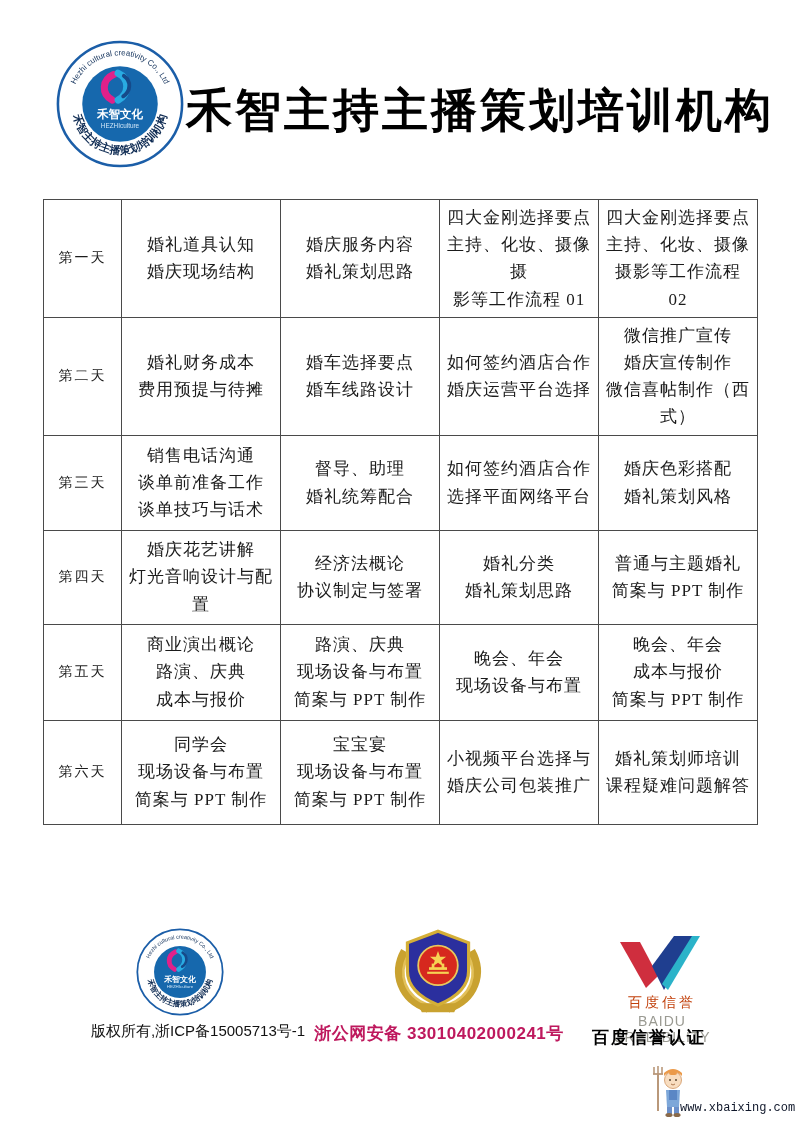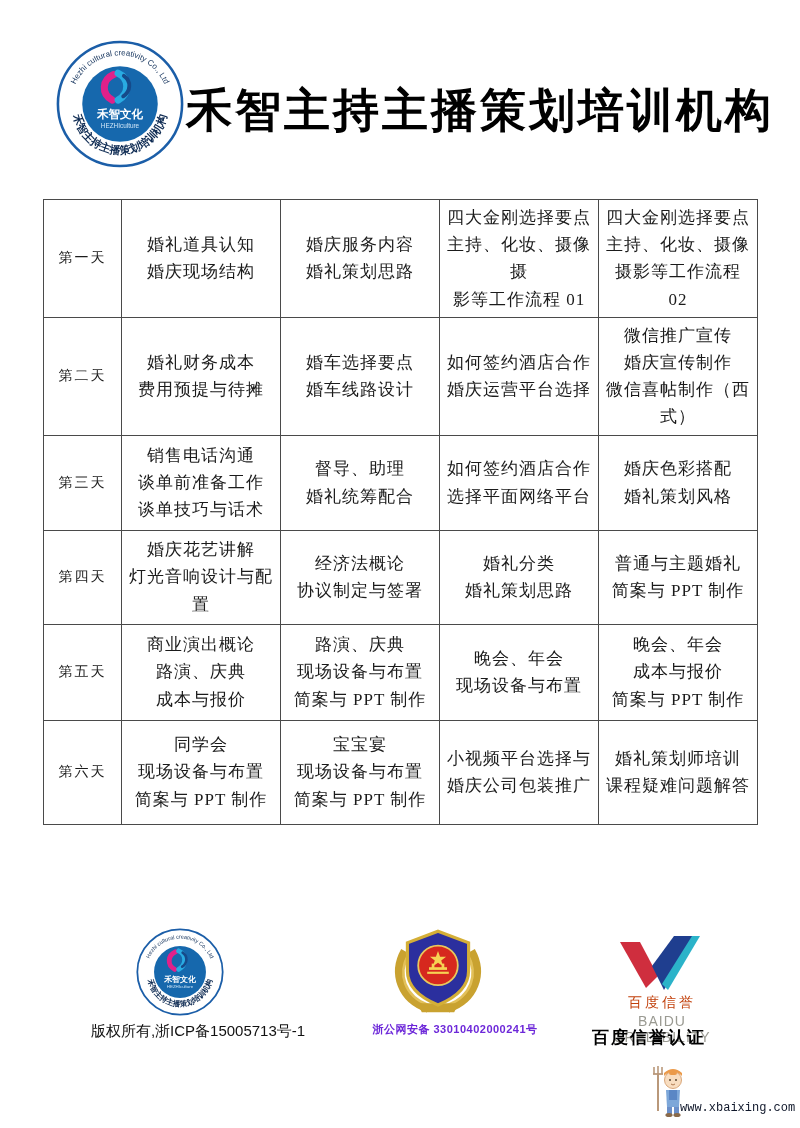--- a/index.html
+++ b/index.html
@@ -23,23 +23,23 @@
   td.cell { font-size:17px; line-height:1.6; letter-spacing:1px; }
   .c-time { width:78px; } .c-sec { width:159px; }
   tr.r-head { height:68px; } tr.r1 { height:104px; } tr.r2 { height:90px; }
   tr.r3 { height:95px; } tr.r4 { height:94px; } tr.r5 { height:96px; } tr.r6 { height:104px; }
 
   
   .footer-logo   { position:absolute; left:136px; top:928px; width:88px; height:88px; }
   .footer-copy   { position:absolute; left:58px;  top:1022px; width:224px; text-align:center;
                    font-family:"Liberation Sans","DejaVu Sans",sans-serif; font-size:15px; color:#111;margin-left:28px; }
   .police-badge  { position:absolute; left:388px; top:924px; width:100px; height:90px; }
-  .police-text   { position:absolute; left:324px; top:1022px; width:262px; text-align:center;
-                   font-family:"Liberation Sans","DejaVu Sans",sans-serif; font-size:11px;
-                   font-weight:bold; color:#6d28d9; letter-spacing:0.5px; }
+  .police-text   { position:absolute; left:308px; top:1022px; width:262px; text-align:center;
+                   font-family:"Liberation Sans","DejaVu Sans",sans-serif; font-size:17px;
+                   font-weight:bold; color:#be185d; letter-spacing:0.5px; }
   .baidu-logo    { position:absolute; left:612px; top:936px; width:100px; height:56px; }
   .baidu-cn      { position:absolute; left:598px; top:994px; width:128px; text-align:center;
                    font-family:"Liberation Sans","DejaVu Sans",sans-serif; font-size:14px;
                    color:#c2410c; letter-spacing:3px; }
   .baidu-en      { position:absolute; left:598px; top:1013px; width:128px; text-align:center;
                    font-family:"Liberation Sans","DejaVu Sans",sans-serif; font-size:14px;
                    color:#9a9a92; letter-spacing:1px; }
   .baidu-cert    { position:absolute; left:592px; top:1026px; width:140px; text-align:left;
                    font-family:"Liberation Sans","DejaVu Sans",sans-serif; font-size:17px;
                    font-weight:bold; color:#000; letter-spacing:2px; }

